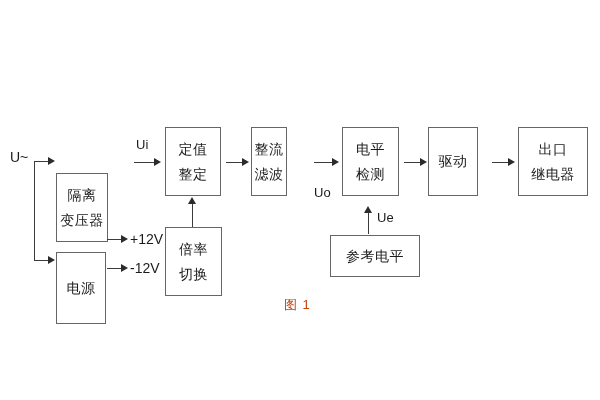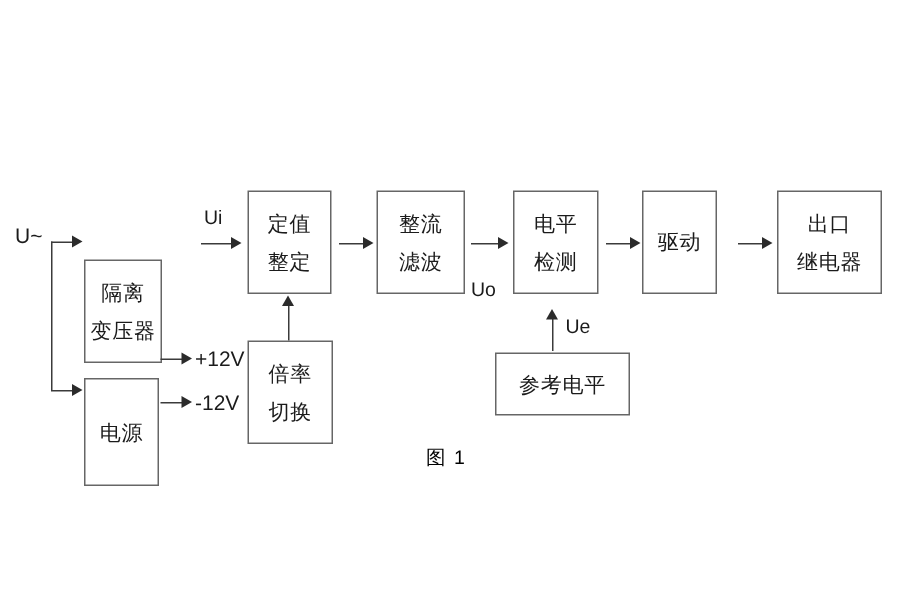--- a/index.html
+++ b/index.html
@@ -70,21 +70,21 @@
   .arrow-up {
     position: absolute;
     width: 0; height: 0;
     border-left: 4.2px solid transparent;
     border-right: 4.2px solid transparent;
     border-bottom: 7px solid #2b2b2b;
   }
   .caption {
     position: absolute;
     font-size: 13px;
-    color: #000000;
+    color: #c2410c;
     letter-spacing: 1px;
     white-space: nowrap;
   }
 </style>
 </head>
 <body>
 
 <div id="diagram">
 
   <div class="label big" style="left:10px; top:150px;">U~</div>
@@ -107,21 +107,21 @@
   <div class="arrow-right" style="left:154px; top:158px;"></div>
 
   <div class="block" style="left:165px; top:127px; width:56px; height:69px;">
     <span class="line">定值</span>
     <span class="line">整定</span>
   </div>
 
   <div class="hline" style="left:226px; top:162px; width:18px;"></div>
   <div class="arrow-right" style="left:242px; top:158px;"></div>
 
-  <div class="block" style="left:251px; top:127px; width:59px; height:69px;">
+  <div class="block" style="left:251px; top:127px; width:36px; height:69px;">
     <span class="line">整流</span>
     <span class="line">滤波</span>
   </div>
 
   <div class="label" style="left:314px; top:138px;margin-top:48px;">Uo</div>
   <div class="hline" style="left:314px; top:162px; width:20px;"></div>
   <div class="arrow-right" style="left:332px; top:158px;"></div>
 
   <div class="block" style="left:342px; top:127px; width:57px; height:69px;">
     <span class="line">电平</span>

